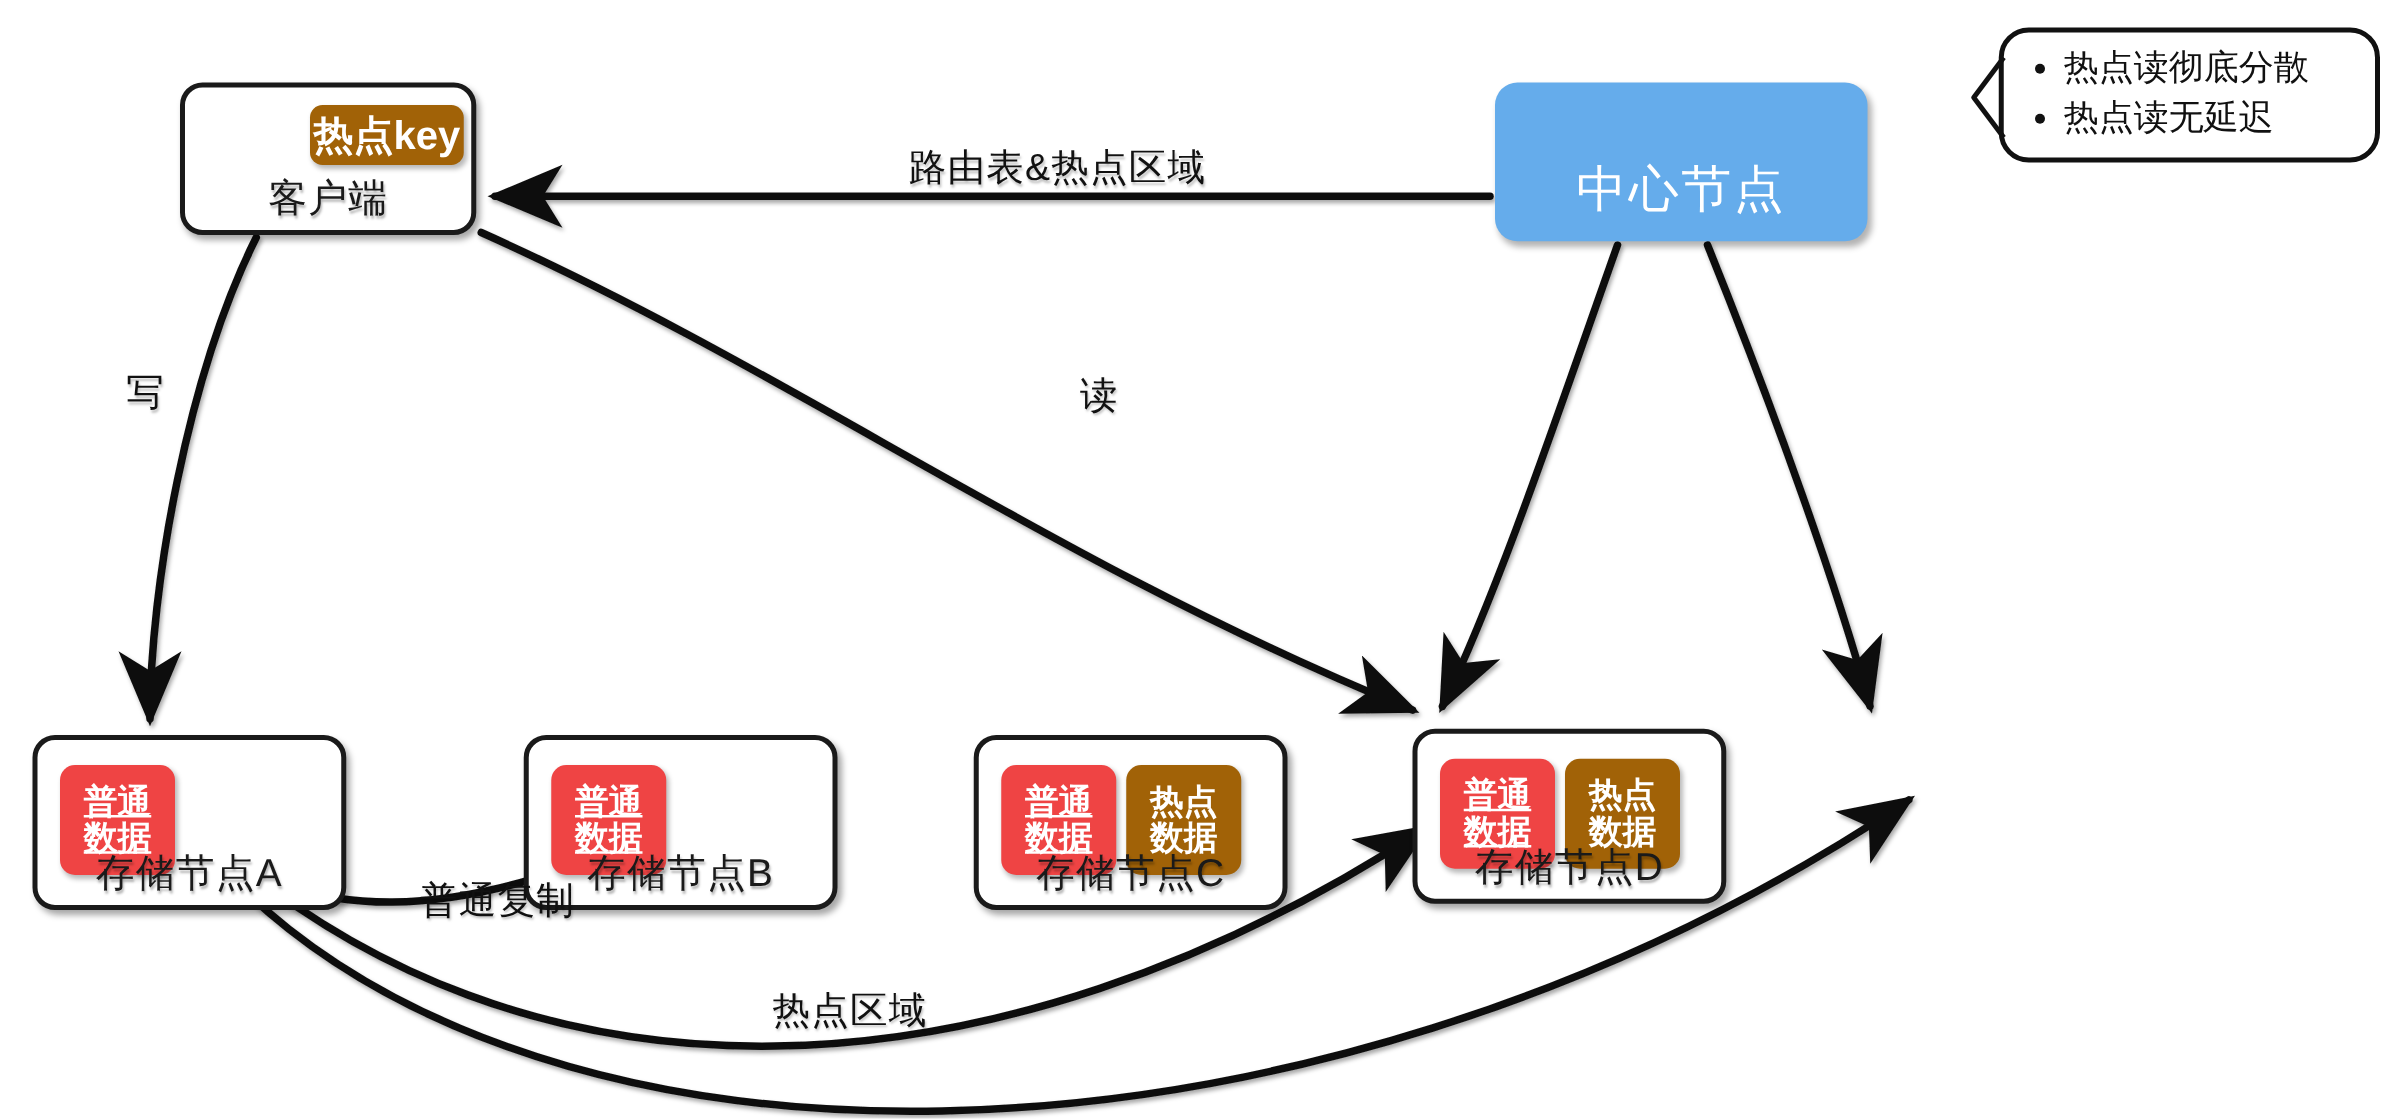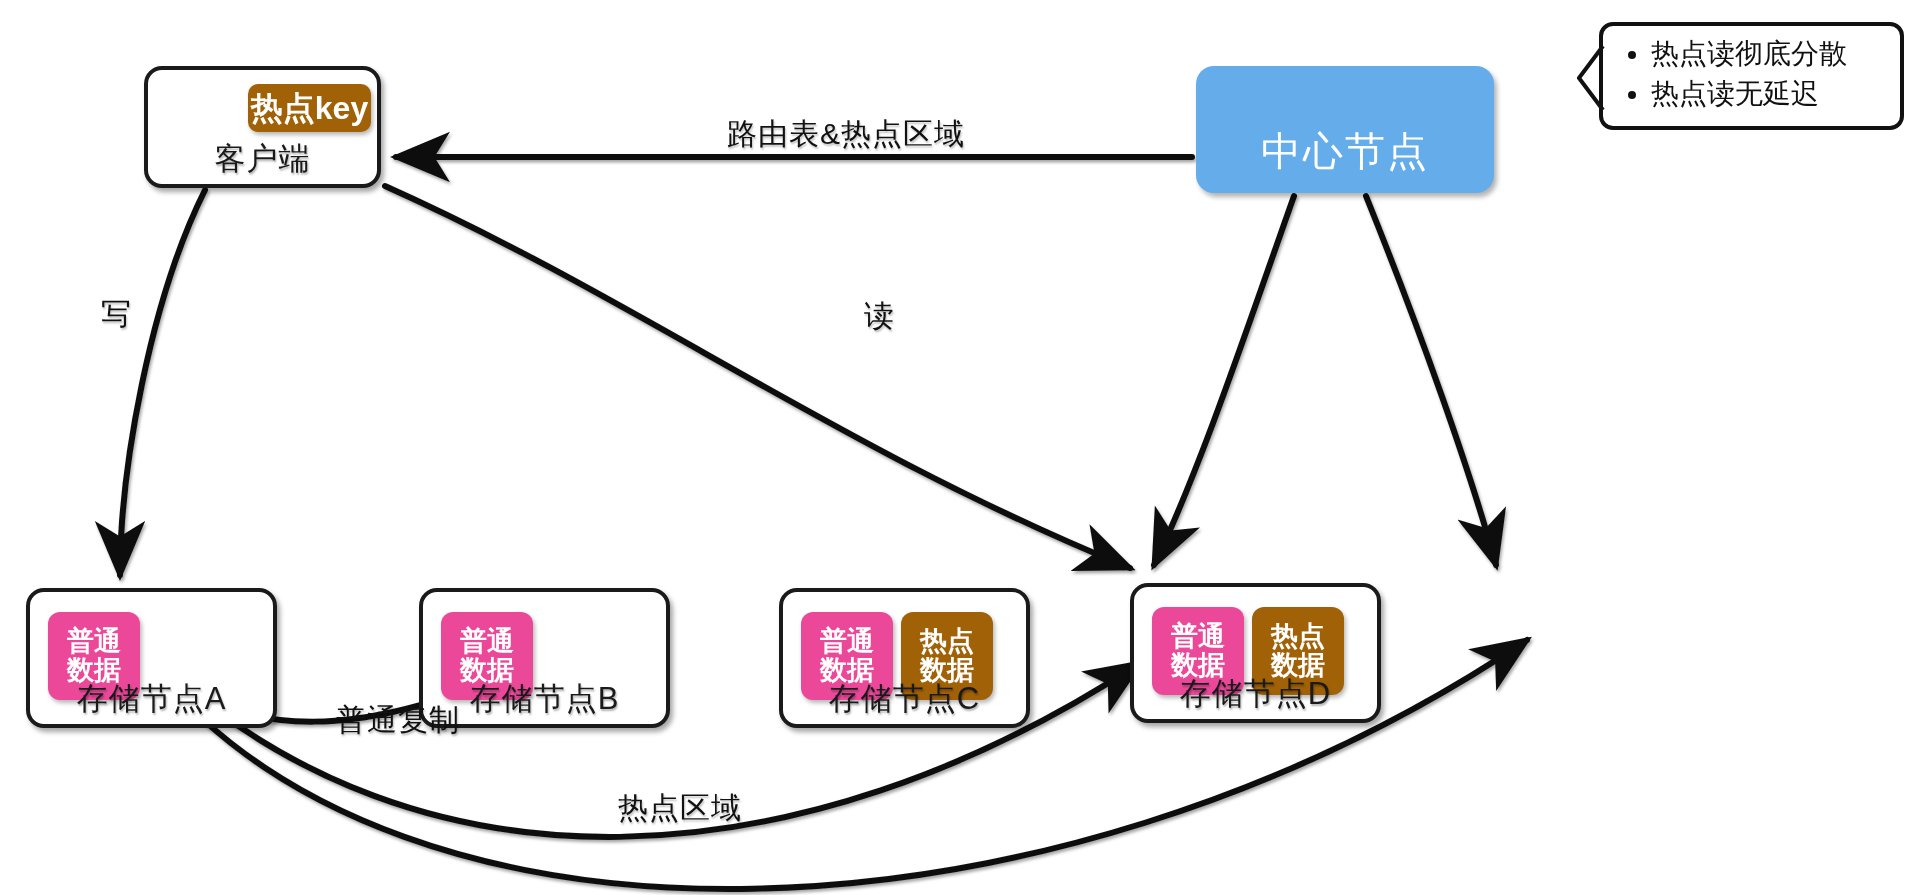--- a/index.html
+++ b/index.html
@@ -50,21 +50,21 @@
     flex-direction: column;
     align-items: center;
     justify-content: center;
     border-radius: 12px;
     color: #ffffff;
     font-weight: bold;
     line-height: 1.08;
     box-shadow: 2px 3px 4px rgba(0,0,0,0.28);
     text-align: center;
   }
-  .badge.blue  { background: #ec4899; }
+  .badge.blue  { background: #ef4444; text-decoration: underline; }
   .badge.teal  { background: #a16207; }
 
   .badge-line { display:block; }
 
   
   #client-node { left: 144px; top: 66px; width: 237px; height: 122px; }
   #client-badge {
     left: 100px; top: 14px; width: 123px; height: 48px;
     font-size: 32px; border-radius: 10px;
     flex-direction: row;
@@ -84,21 +84,21 @@
   #center-name {
     color:#ffffff; font-size: 40px; letter-spacing: 2px; margin-top: 44px;
   }
 
   
   #callout {
     position: absolute;
     left: 1599px; top: 22px; width: 305px; height: 108px;
     box-sizing: border-box;
     border: 4px solid #111111;
-    border-radius: 14px;
+    border-radius: 24px;
     background: #ffffff;
     padding: 8px 4px 4px 26px;
   }
   #callout ul {
     margin: 0; padding: 0 0 0 22px;
     list-style: disc;
   }
   #callout li {
     font-size: 28px;
     line-height: 1.42;

